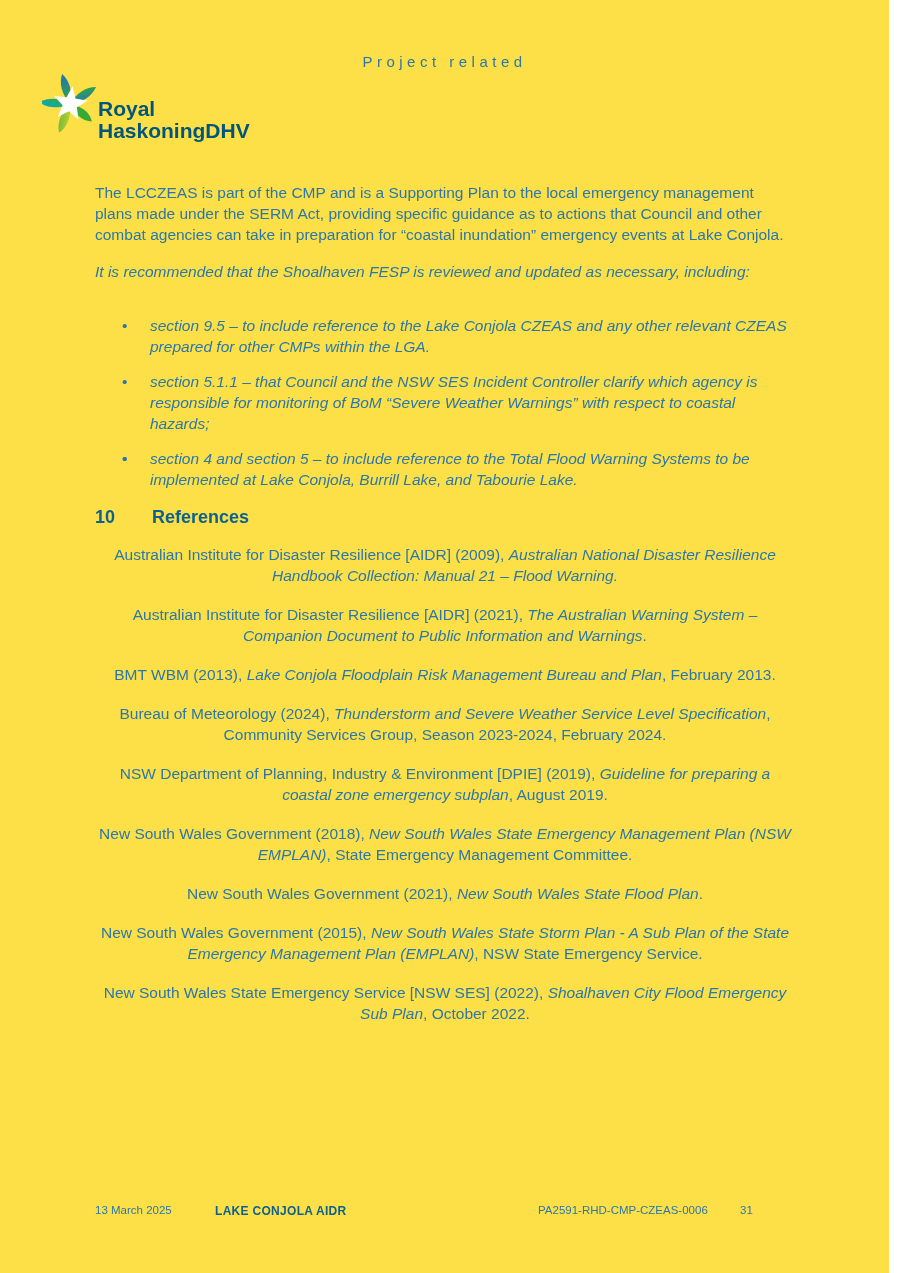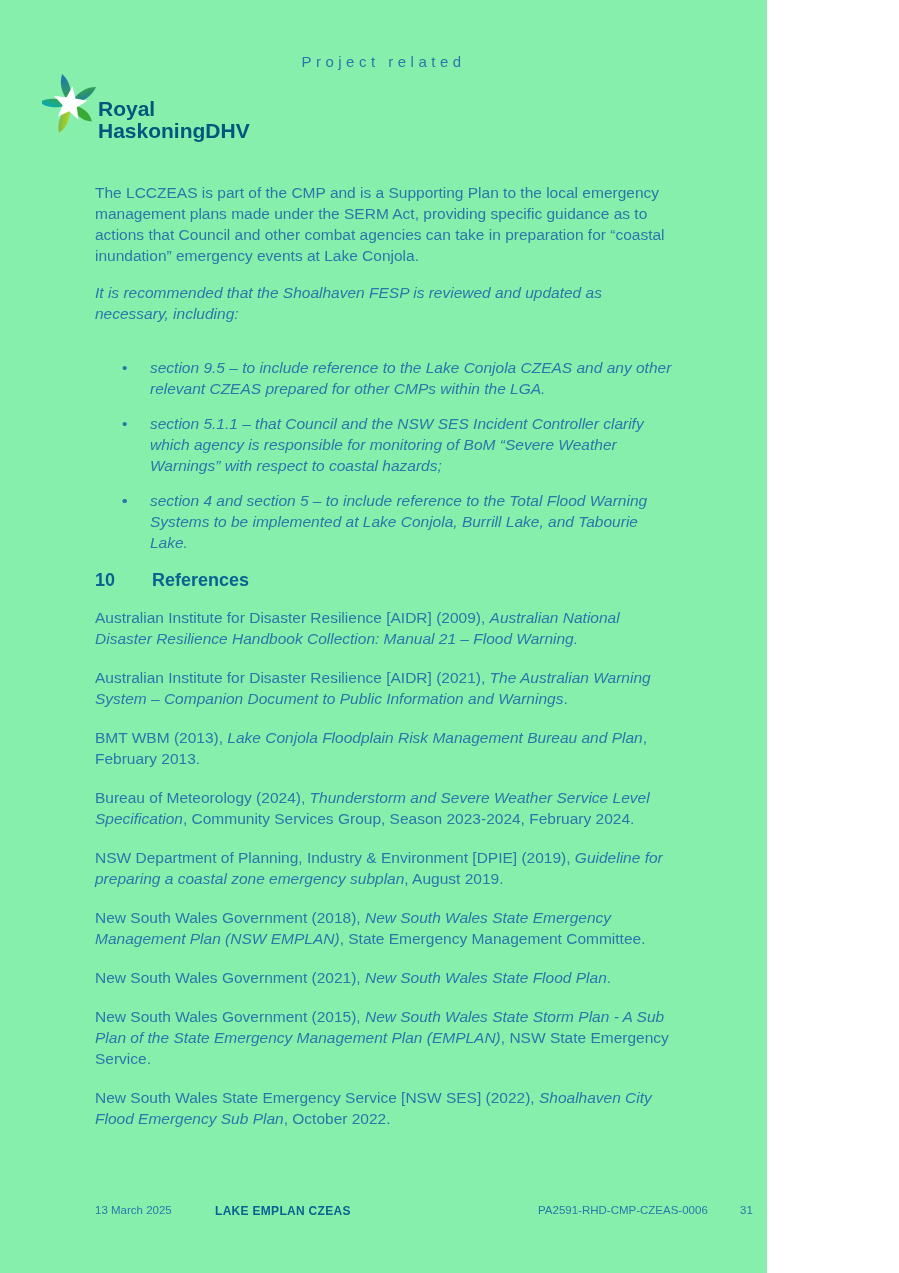--- a/index.html
+++ b/index.html
@@ -3,23 +3,23 @@
 <meta charset="utf-8">
 <style>
   html, body {
     margin: 0;
     padding: 0;
     background: #ffffff;
     font-family: "Liberation Sans", "DejaVu Sans", sans-serif;
   }
   .page {
     position: relative;
-    width: 767px;
+    width: 889px;
     height: 1273px;
-    background: #86efac;
+    background: #fde047;
     overflow: hidden;
     text-decoration: underline;
   }
   
   .project-related {
     position: absolute;
     top: 53px;
     left: 0;
     width: 100%;
     text-align: center;
@@ -84,20 +84,21 @@
     line-height: 26px;
     font-weight: bold;
     margin: 6px 0 14px 0;
   }
   h2.refs-heading .sec-num {
     display: inline-block;
     width: 57px;
   }
   .reference-list p {
     margin: 0 0 18px 0;
+    text-align: center;
   }
   
   .footer {
     position: absolute;
     top: 1204px;
     left: 0;
     width: 100%;
     height: 20px;
     font-size: 11.5px;
     color: #2b77aa;
@@ -185,18 +186,18 @@
         <p><span>NSW Department of Planning, Industry &amp; Environment [DPIE] (2019), </span><i>Guideline for preparing a coastal zone emergency subplan</i><span>, August 2019.</span></p>
         <p><span>New South Wales Government (2018), </span><i>New South Wales State Emergency Management Plan (NSW EMPLAN)</i><span>, State Emergency Management Committee.</span></p>
         <p><span>New South Wales Government (2021), </span><i>New South Wales State Flood Plan</i><span>.</span></p>
         <p><span>New South Wales Government (2015), </span><i>New South Wales State Storm Plan - A Sub Plan of the State Emergency Management Plan (EMPLAN)</i><span>, NSW State Emergency Service.</span></p>
         <p><span>New South Wales State Emergency Service [NSW SES] (2022), </span><i>Shoalhaven City Flood Emergency Sub Plan</i><span>, October 2022.</span></p>
       </div>
   </div>
 
   <div class="footer">
     <span class="f-date">13 March 2025</span>
-    <span class="f-title">LAKE EMPLAN CZEAS</span>
+    <span class="f-title">LAKE CONJOLA AIDR</span>
     <span class="f-doc">PA2591-RHD-CMP-CZEAS-0006</span>
     <span class="f-page">31</span>
   </div>
 
 </div>
 
 </body></html>

